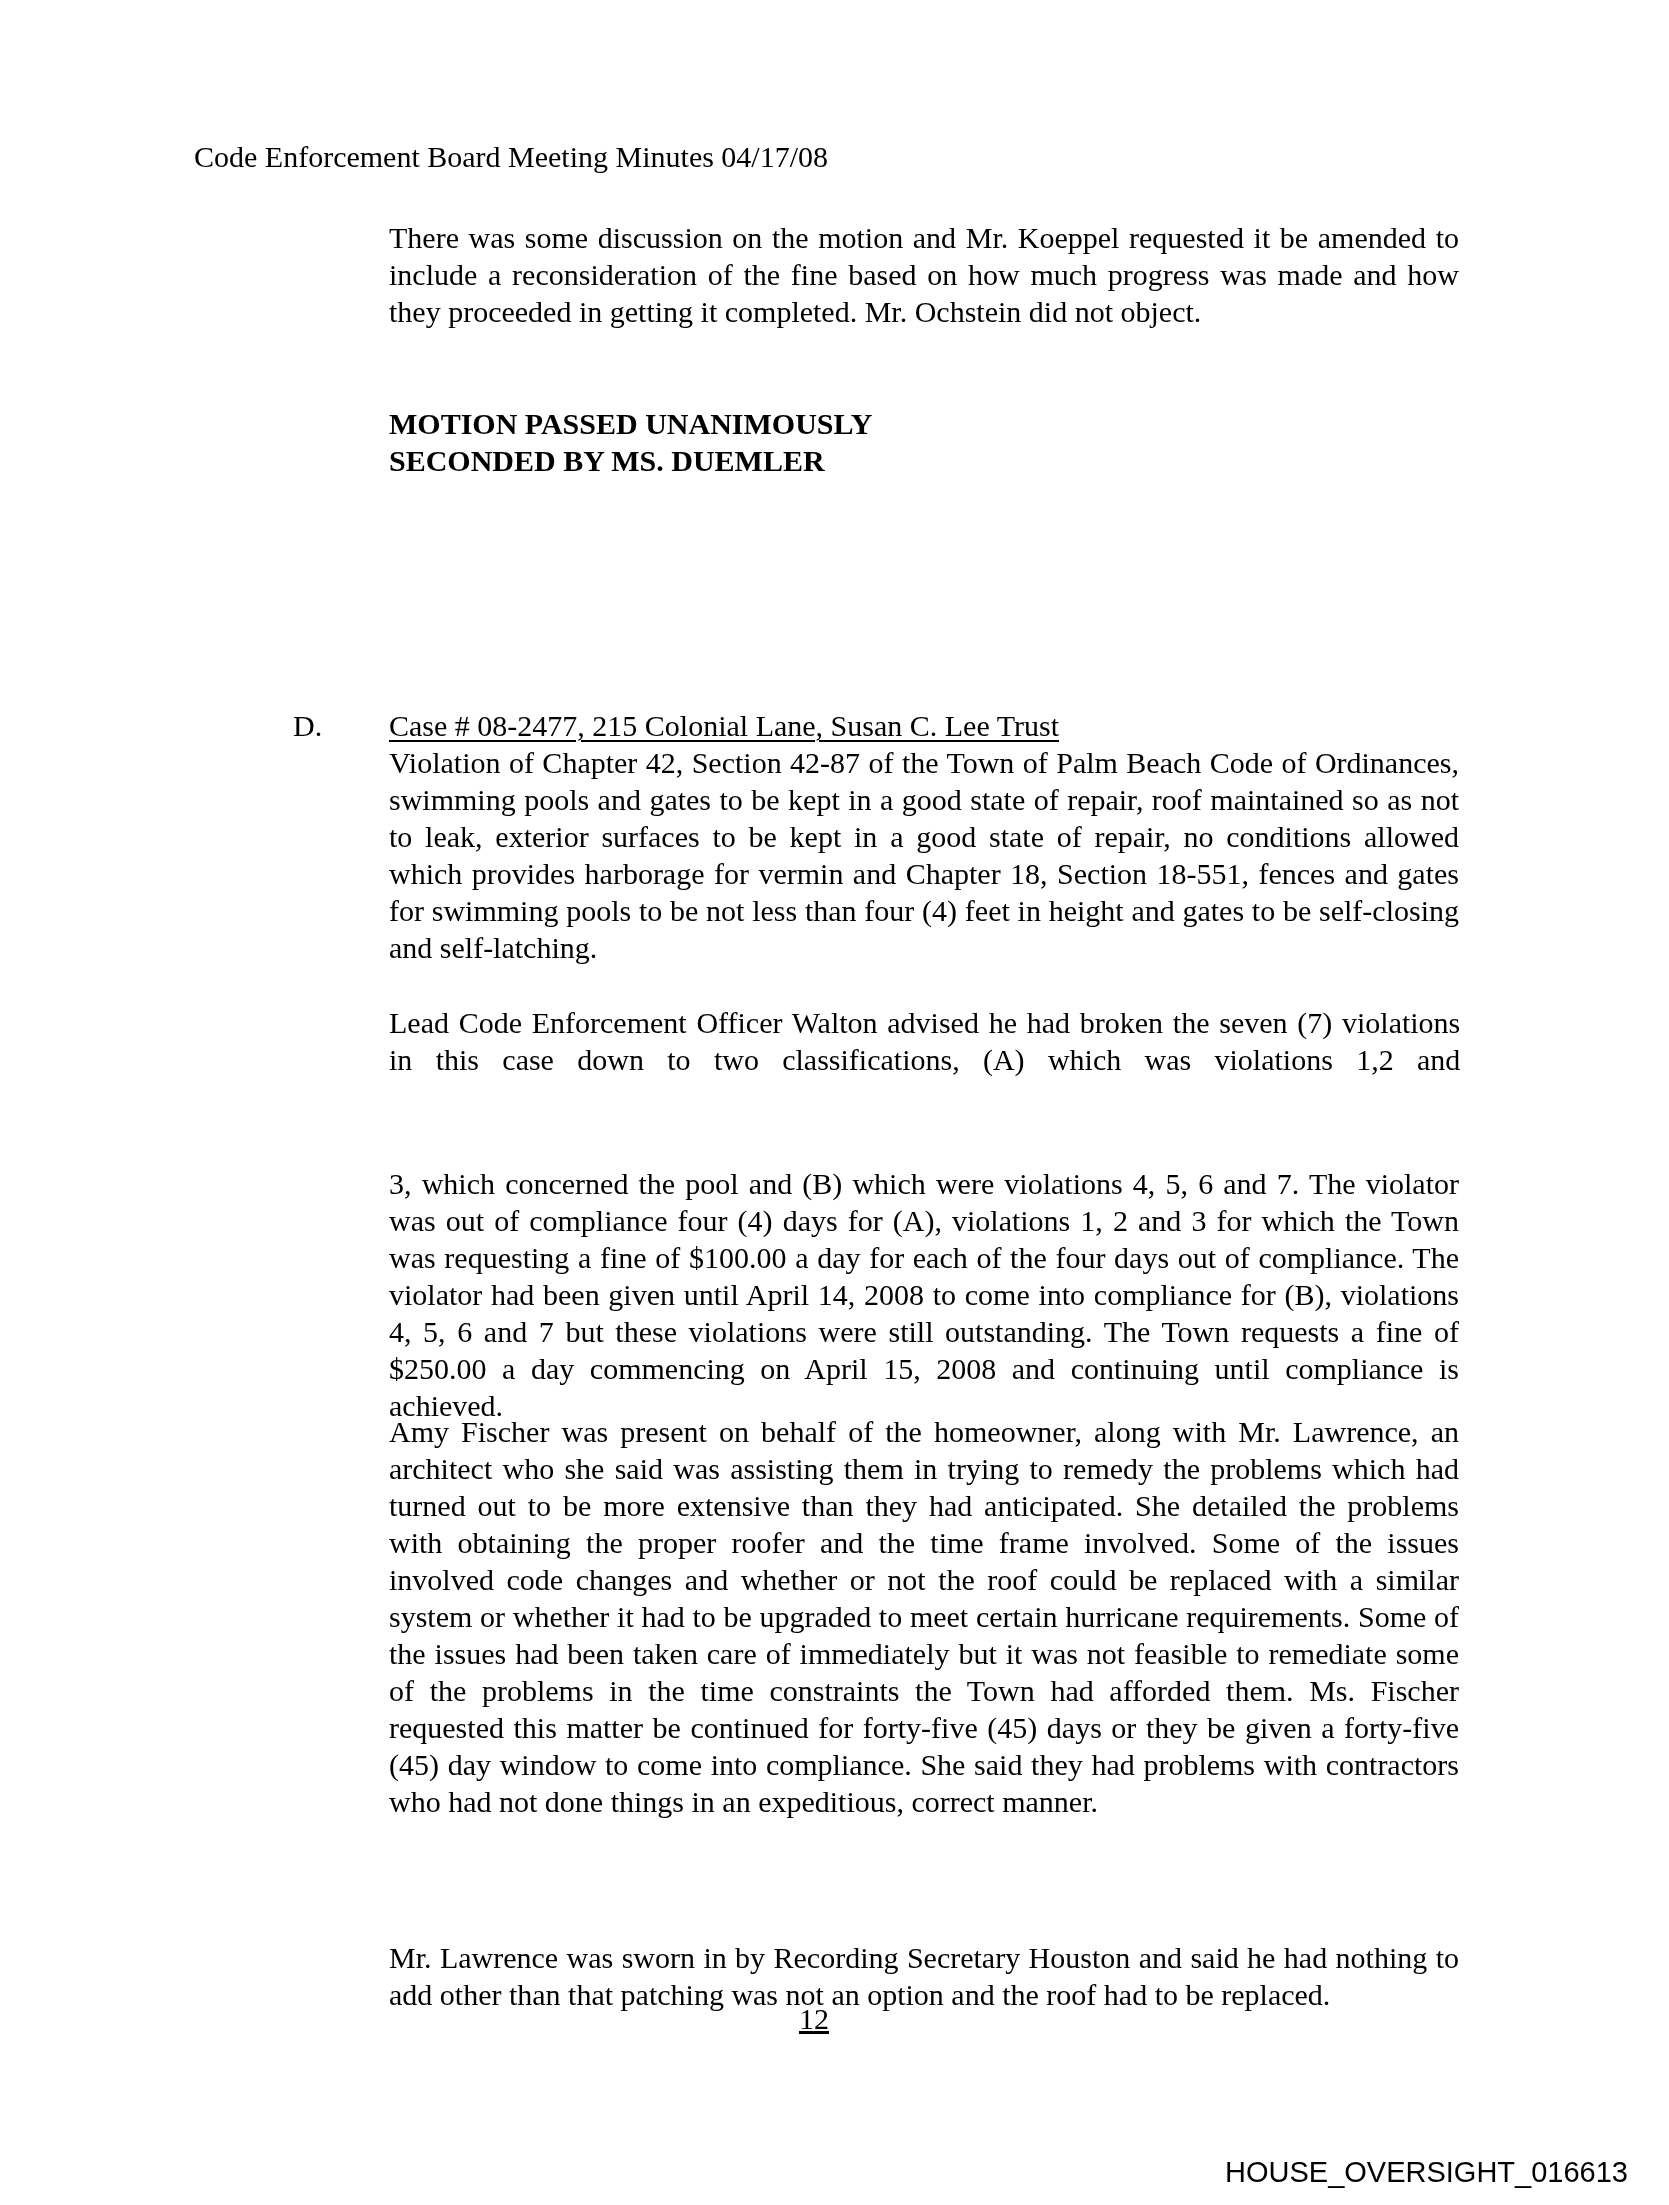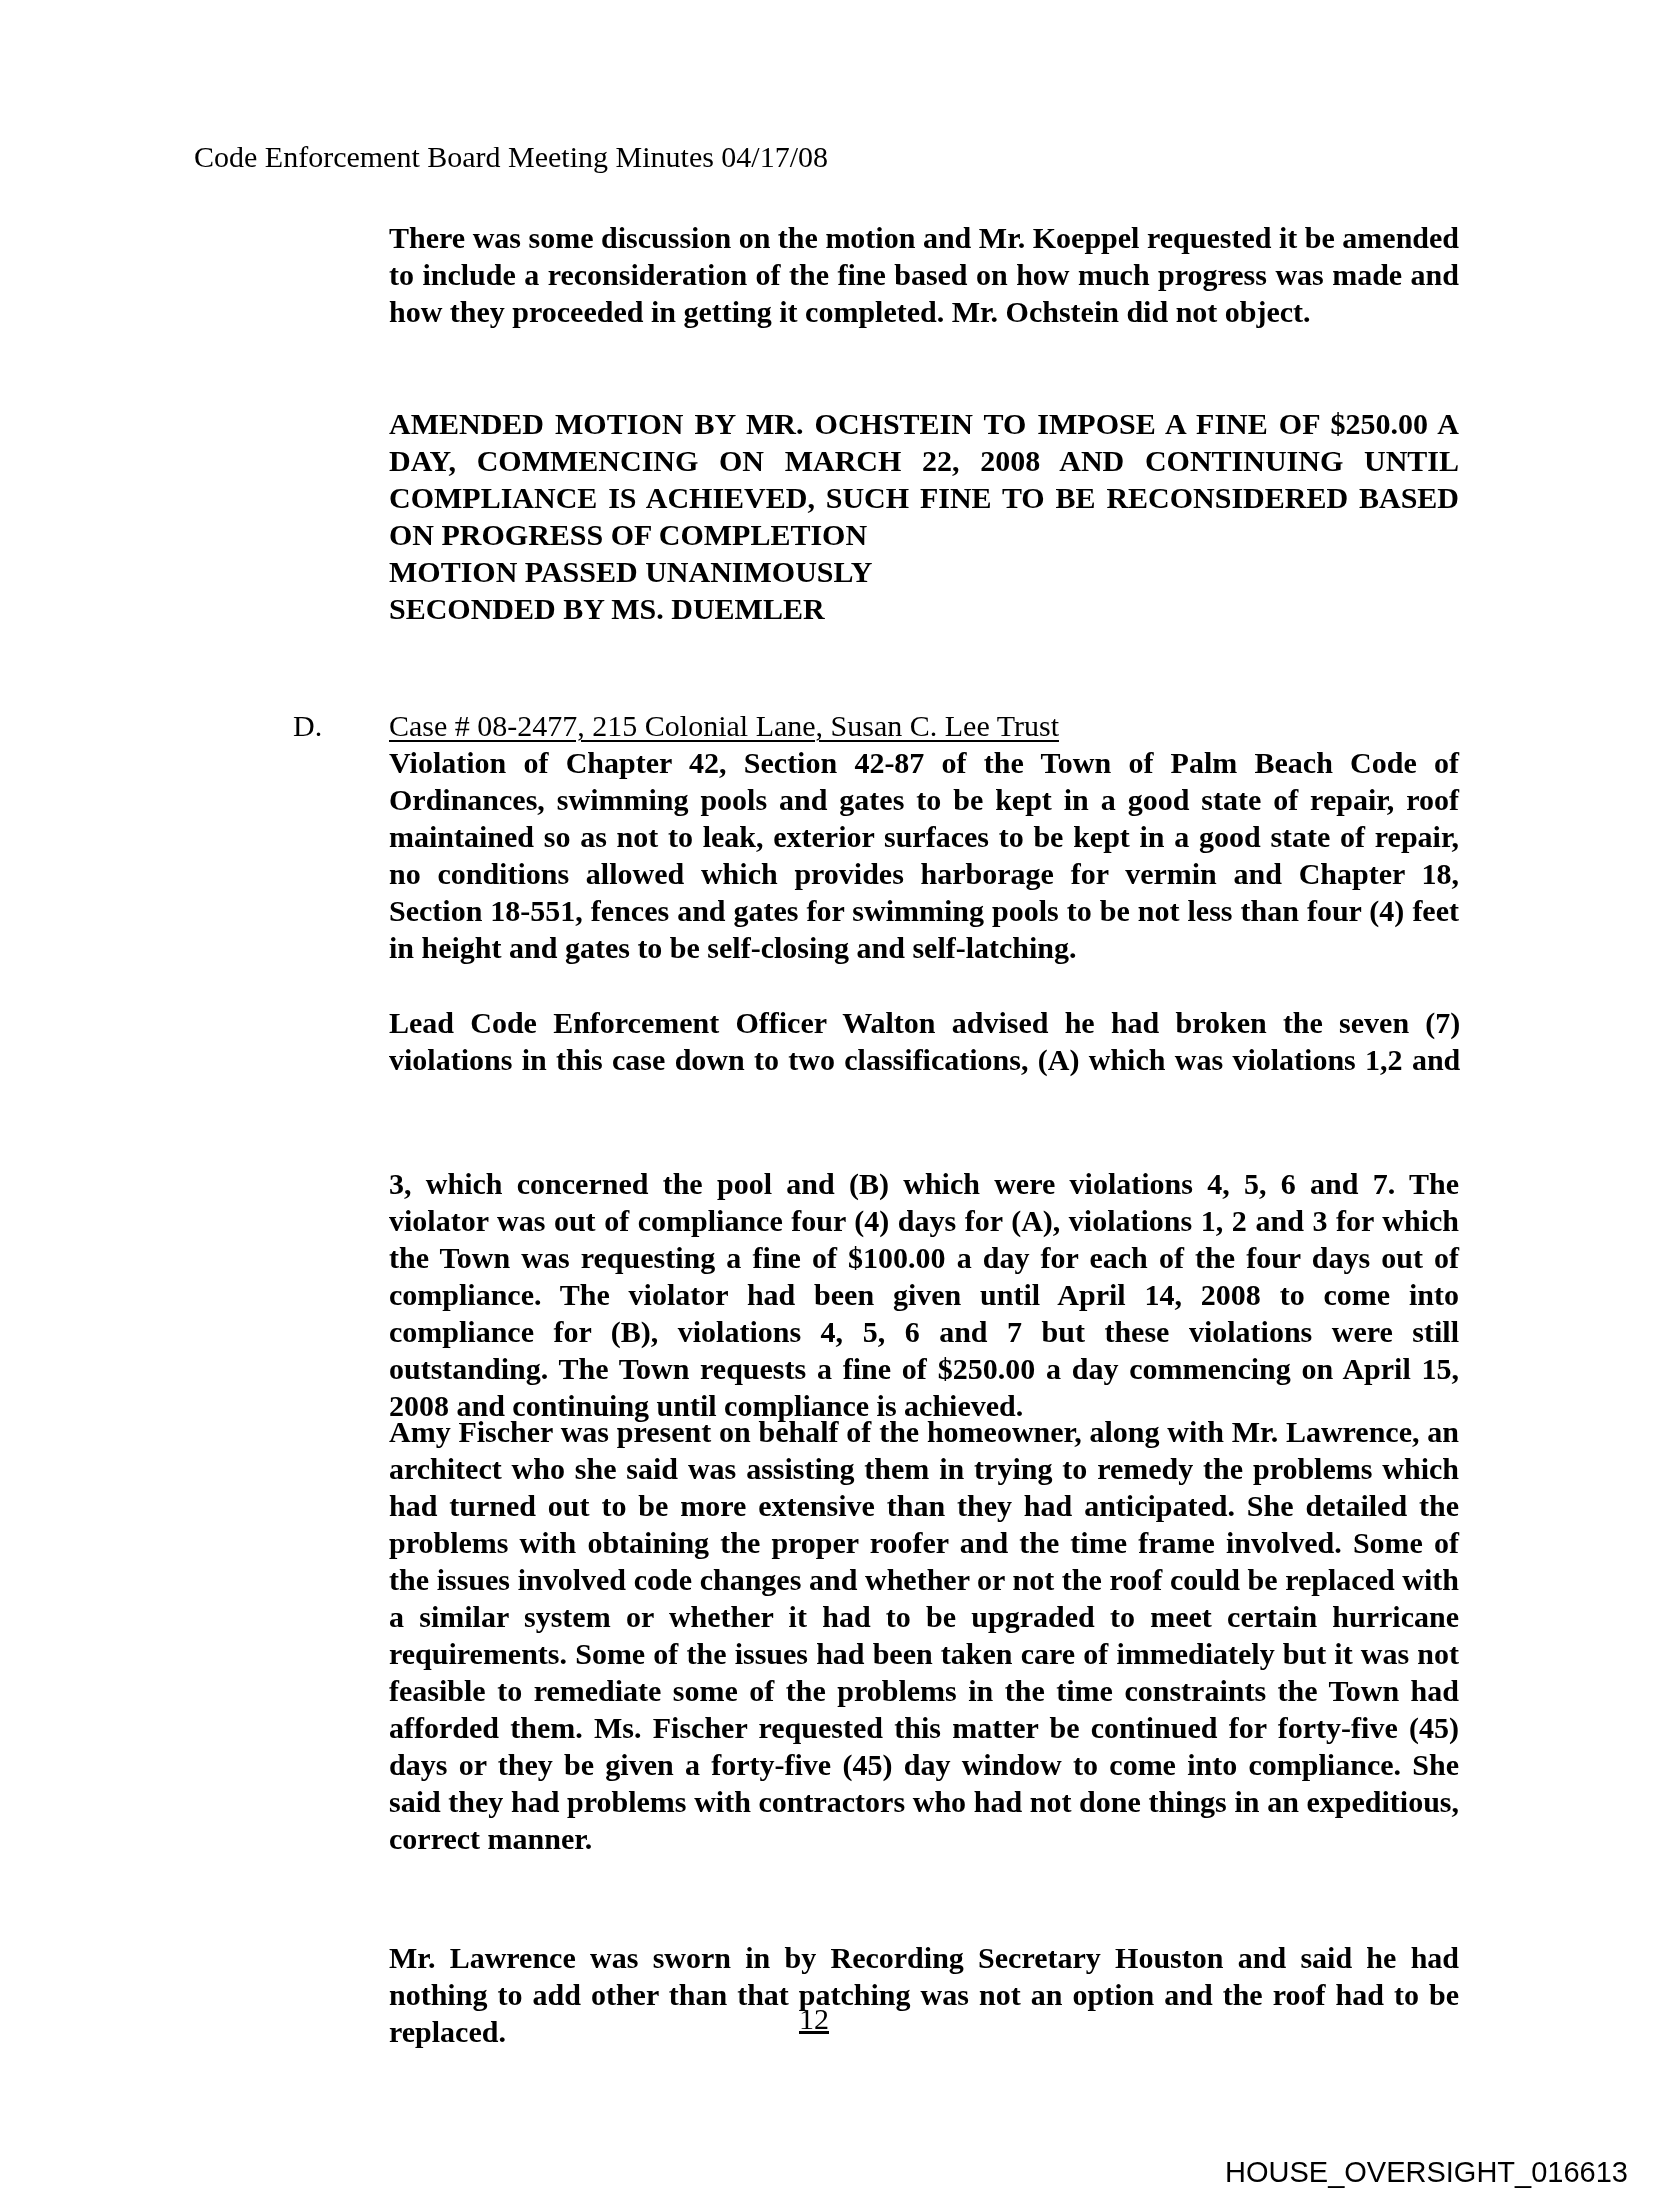--- a/index.html
+++ b/index.html
@@ -1,38 +1,37 @@
 <!DOCTYPE html>
 <html style="font-size:10.5px"><head>
 <meta charset="utf-8">
 <style>
   html, body { margin: 0; padding: 0; background: #ffffff; }
   body { width: 1669px; height: 2205px; position: relative; overflow: hidden;
          font-family: "Liberation Serif", "DejaVu Serif", serif; color: #000; }
   .header { position: absolute; left: 194px; top: 138px; font-size: 30px; line-height: 37px; }
   .block { position: absolute; left: 389px; width: 1070px; font-size: 30px; line-height: 37px; }
-  .para { text-align: justify; text-align-last: left; margin: 0; font-weight: bold; }
+  .para { text-align: justify; text-align-last: left; margin: 0; }
   .bold { font-weight: bold; }
   .label-d { position: absolute; left: 293px; top: 707px; font-size: 30px; line-height: 37px; }
   .case-title { text-decoration: underline; text-underline-offset: 3.9px; text-decoration-thickness: 2px; }
   .page-num { position: absolute; left: 799px; top: 2000px; font-size: 30px; line-height: 37px; text-decoration: underline; }
   .bates { position: absolute; right: 41px; top: 2155px; font-family: "Liberation Sans", "DejaVu Sans", sans-serif; font-size: 29px; line-height: 34px; }
   .line { display: block; }
 </style>
 </head>
 <body>
 
 <div class="header">Code Enforcement Board Meeting Minutes 04/17/08</div>
 
 <div class="block" style="top: 219px;">
   <p class="para">There was some discussion on the motion and Mr. Koeppel requested it be amended to include a reconsideration of the fine based on how much progress was made and how they proceeded in getting it completed.  Mr. Ochstein did not object.</p>
 </div>
 
 <div class="block bold" style="top: 405px;">
-  <p class="para">AMENDED MOTION BY MR. OCHSTEIN TO IMPOSE A FINE OF $250.00 A DAY, COMMENCING ON MARCH 22, 2008 AND CONTINUING UNTIL COMPLIANCE IS ACHIEVED, SUCH FINE TO BE RECONSIDERED BASED ON PROGRESS OF COMPLETION</p>
   <span class="line">MOTION PASSED UNANIMOUSLY</span>
   <span class="line">SECONDED BY MS. DUEMLER</span>
 </div>
 
 <div class="label-d">D.</div>
 
 <div class="block" style="top: 707px;">
   <span class="line"><span class="case-title">Case # 08-2477, 215 Colonial Lane, Susan C. Lee Trust</span></span>
   <p class="para">Violation of Chapter 42, Section 42-87 of the Town of Palm Beach Code of Ordinances, swimming pools and gates to be kept in a good state of repair, roof maintained so as not to leak, exterior surfaces to be kept in a good state of repair, no conditions allowed which provides harborage for vermin and Chapter 18, Section 18-551, fences and gates for swimming pools to be not less than four (4) feet in height and gates to be self-closing and self-latching.</p>
 </div>

